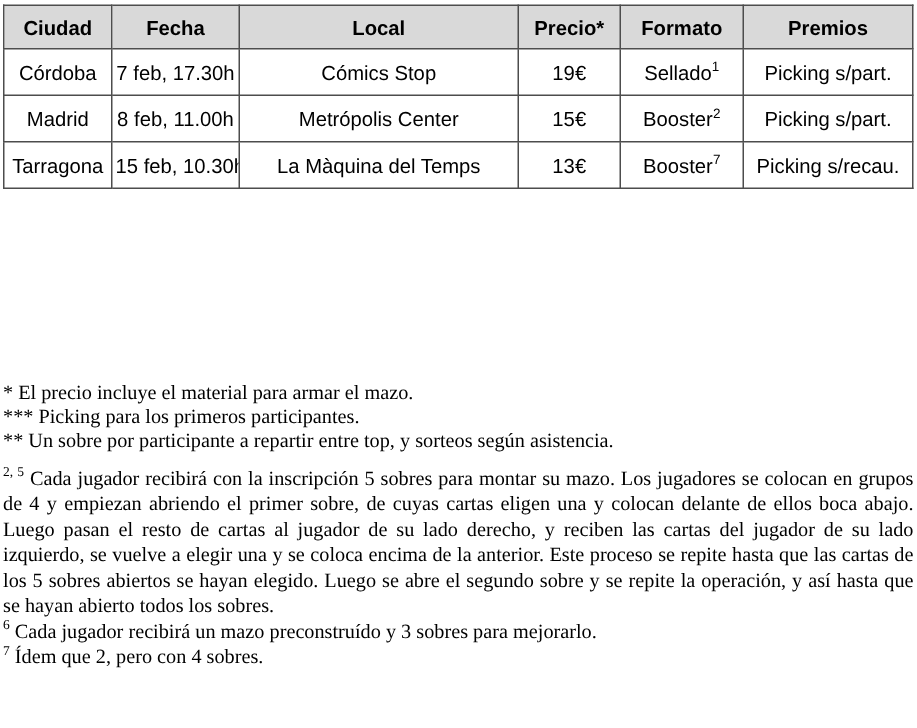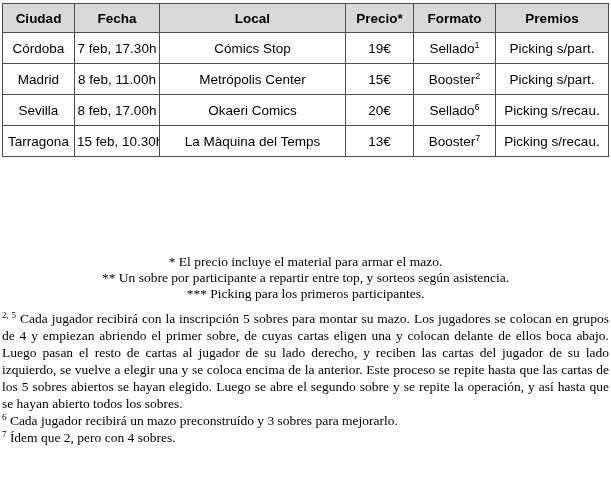--- a/index.html
+++ b/index.html
@@ -54,21 +54,21 @@
     width: 607px;
     font-family: "Liberation Serif", serif;
     font-size: 13.5px;
   }
   .notes-ast { top: 254px; line-height: 16px; }
   .notes-num { top: 310px; line-height: 17px; }
   .notes-num p {
     margin: 0;
     text-align: justify;
   }
-  .note-line { white-space: nowrap; text-align: center; }
+  .note-line { white-space: nowrap; }
 </style>
 </head>
 <body>
 
 <div class="page">
 
   <table class="events">
     <colgroup>
       <col style="width:72px">
         <col style="width:85px">
@@ -98,42 +98,34 @@
       </tr>
       <tr>
         <td>Madrid</td>
         <td>8 feb, 11.00h</td>
         <td>Metrópolis Center</td>
         <td>15€</td>
         <td><span>Booster</span><sup>2</sup></td>
         <td>Picking s/part.</td>
       </tr>
       <tr>
-        <td>Sevilla</td>
-        <td>8 feb, 17.00h</td>
-        <td>Okaeri Comics</td>
-        <td>20€</td>
-        <td><span>Sellado</span><sup>6</sup></td>
-        <td>Picking s/recau.</td>
-      </tr>
-      <tr>
         <td>Tarragona</td>
         <td>15 feb, 10.30h</td>
         <td>La Màquina del Temps</td>
         <td>13€</td>
         <td><span>Booster</span><sup>7</sup></td>
         <td>Picking s/recau.</td>
       </tr>
     </tbody>
   </table>
 
   <div class="notes notes-ast">
     <div class="note-line"><span>*</span> <span>El precio incluye el material para armar el mazo.</span></div>
+    <div class="note-line"><span>***</span> <span>Picking para los primeros participantes.</span></div>
     <div class="note-line"><span>**</span> <span>Un sobre por participante a repartir entre top, y sorteos según asistencia.</span></div>
-    <div class="note-line"><span>***</span> <span>Picking para los primeros participantes.</span></div>
   </div>
 
   <div class="notes notes-num">
     <p><sup>2, 5</sup> <span>Cada jugador recibirá con la inscripción 5 sobres para montar su mazo. Los jugadores se colocan en grupos de 4 y empiezan abriendo el primer sobre, de cuyas cartas eligen una y colocan delante de ellos boca abajo. Luego pasan el resto de cartas al jugador de su lado derecho, y reciben las cartas del jugador de su lado izquierdo, se vuelve a elegir una y se coloca encima de la anterior. Este proceso se repite hasta que las cartas de los 5 sobres abiertos se hayan elegido. Luego se abre el segundo sobre y se repite la operación, y así hasta que se hayan abierto todos los sobres.</span></p>
     <p><sup>6</sup> <span>Cada jugador recibirá un mazo preconstruído y 3 sobres para mejorarlo.</span></p>
     <p><sup>7</sup> <span>Ídem que 2, pero con 4 sobres.</span></p>
   </div>
 
 </div>
 

